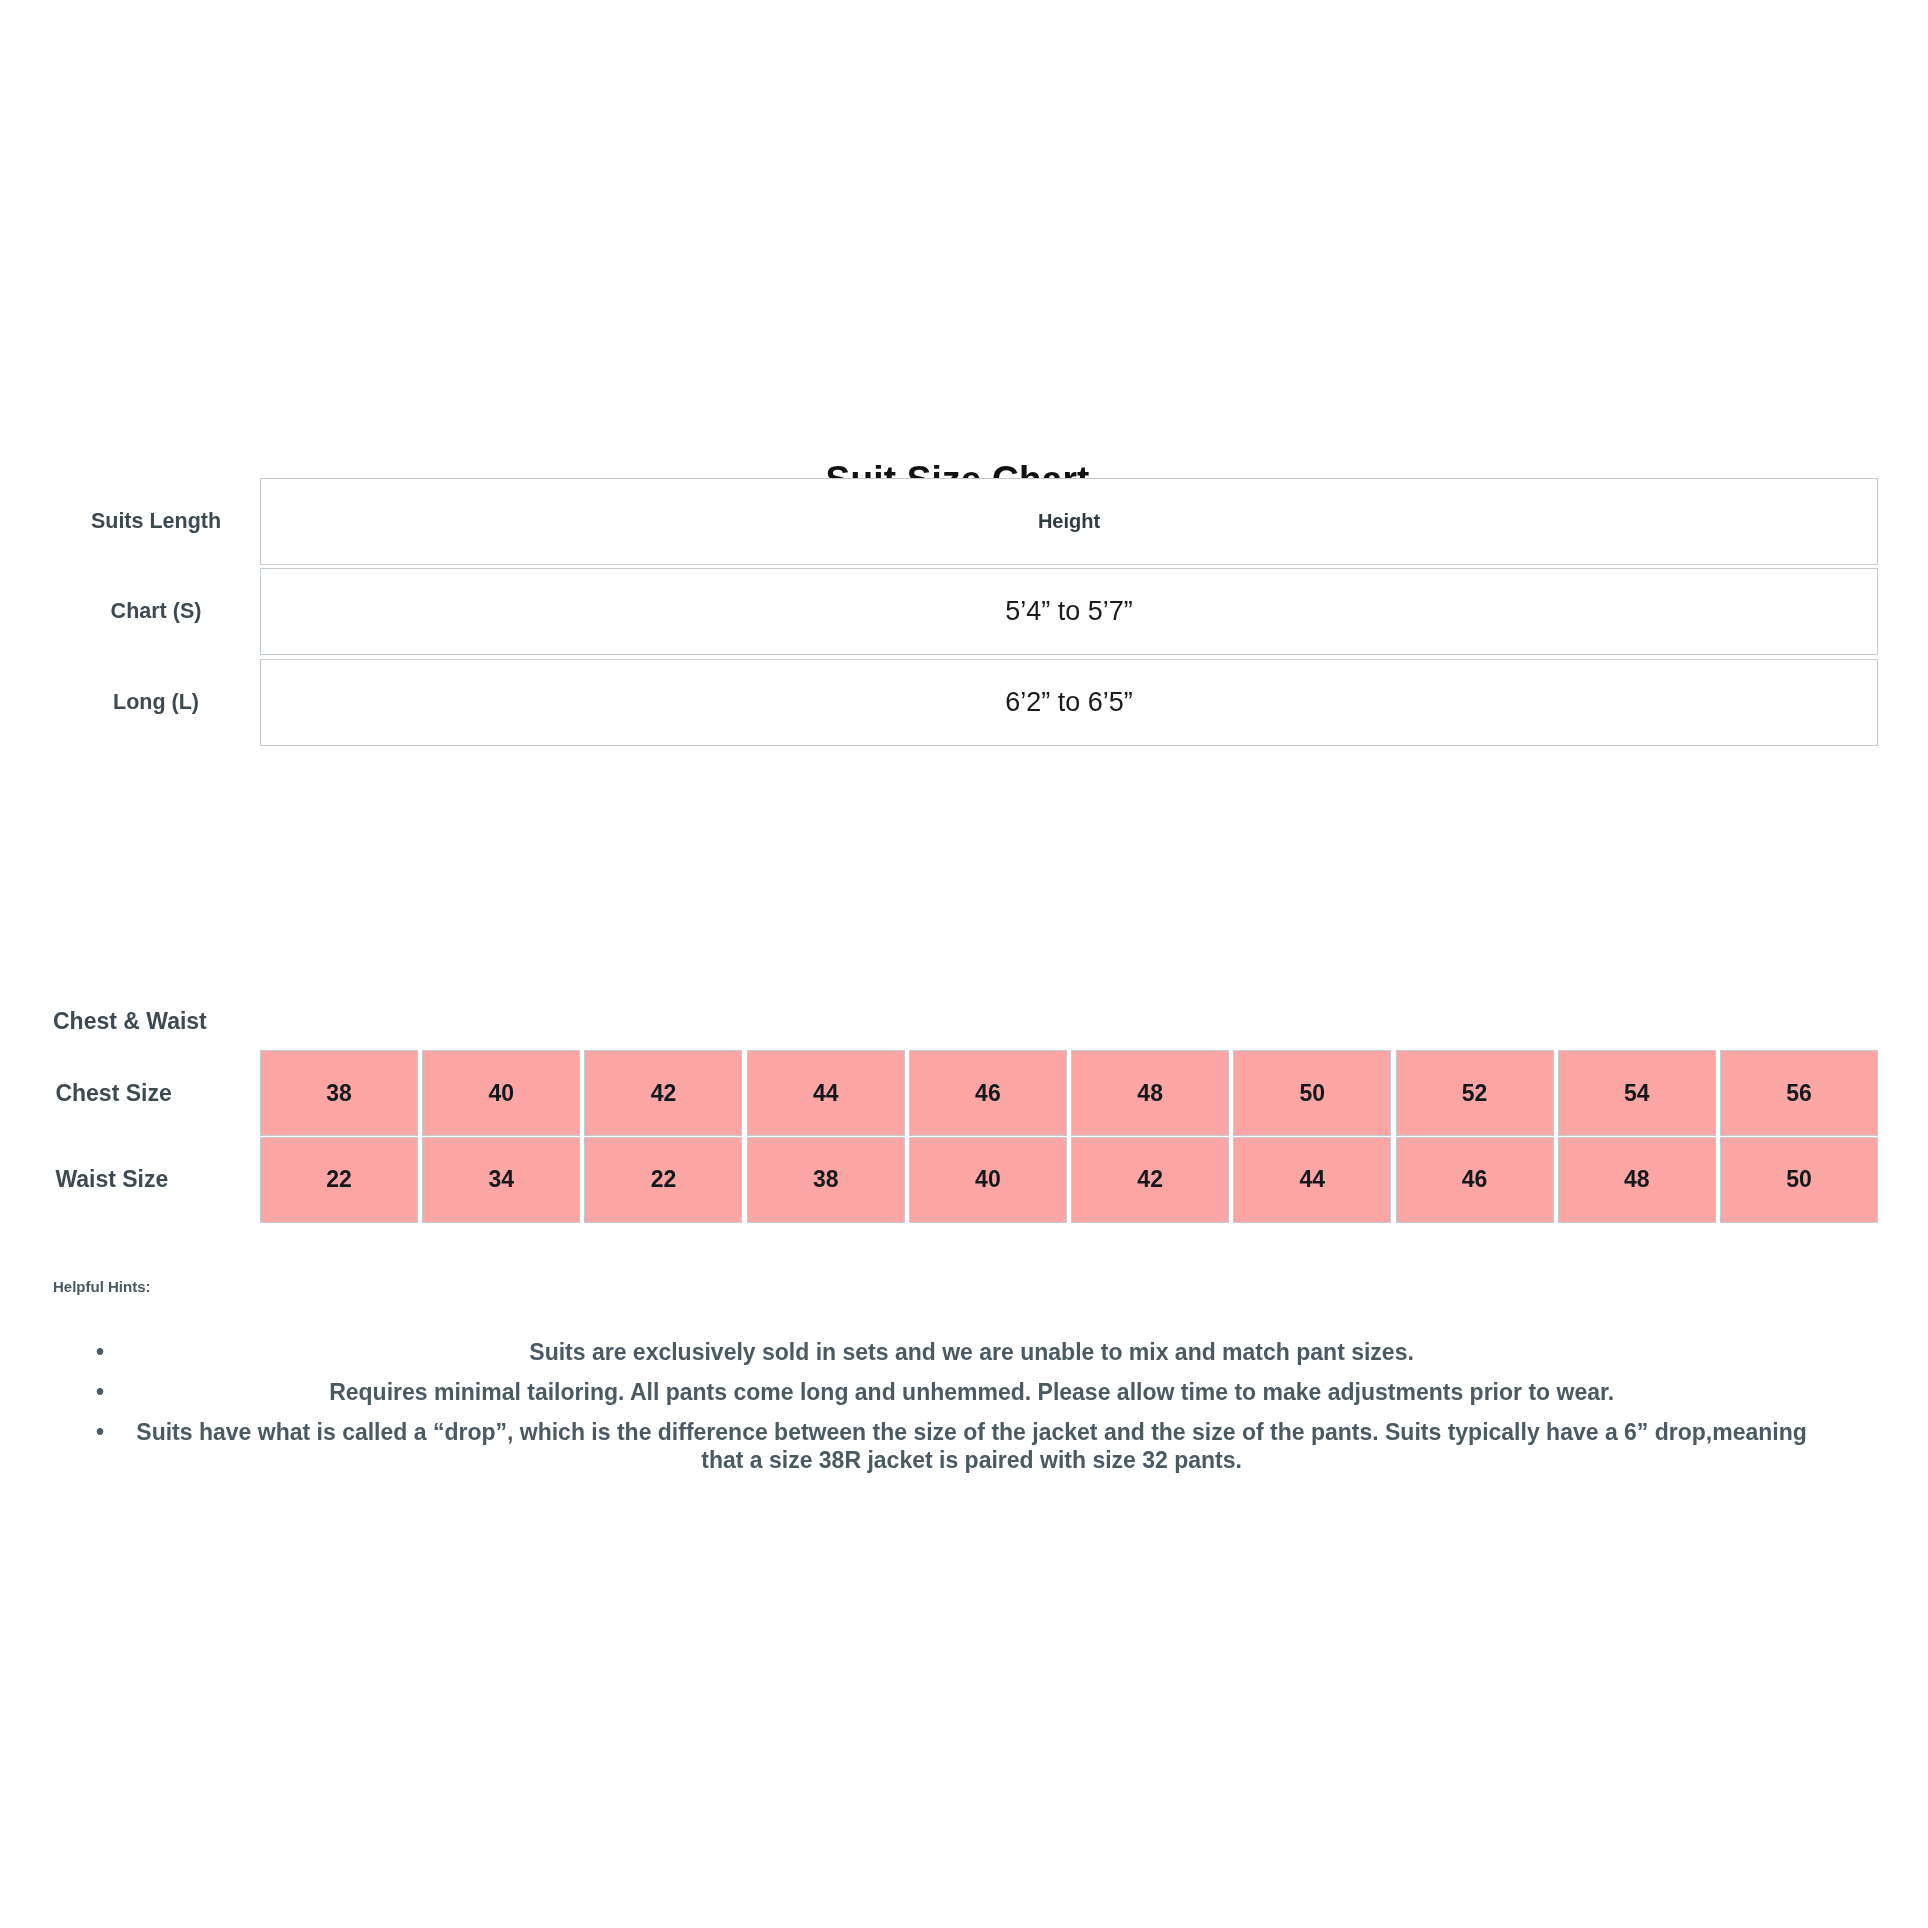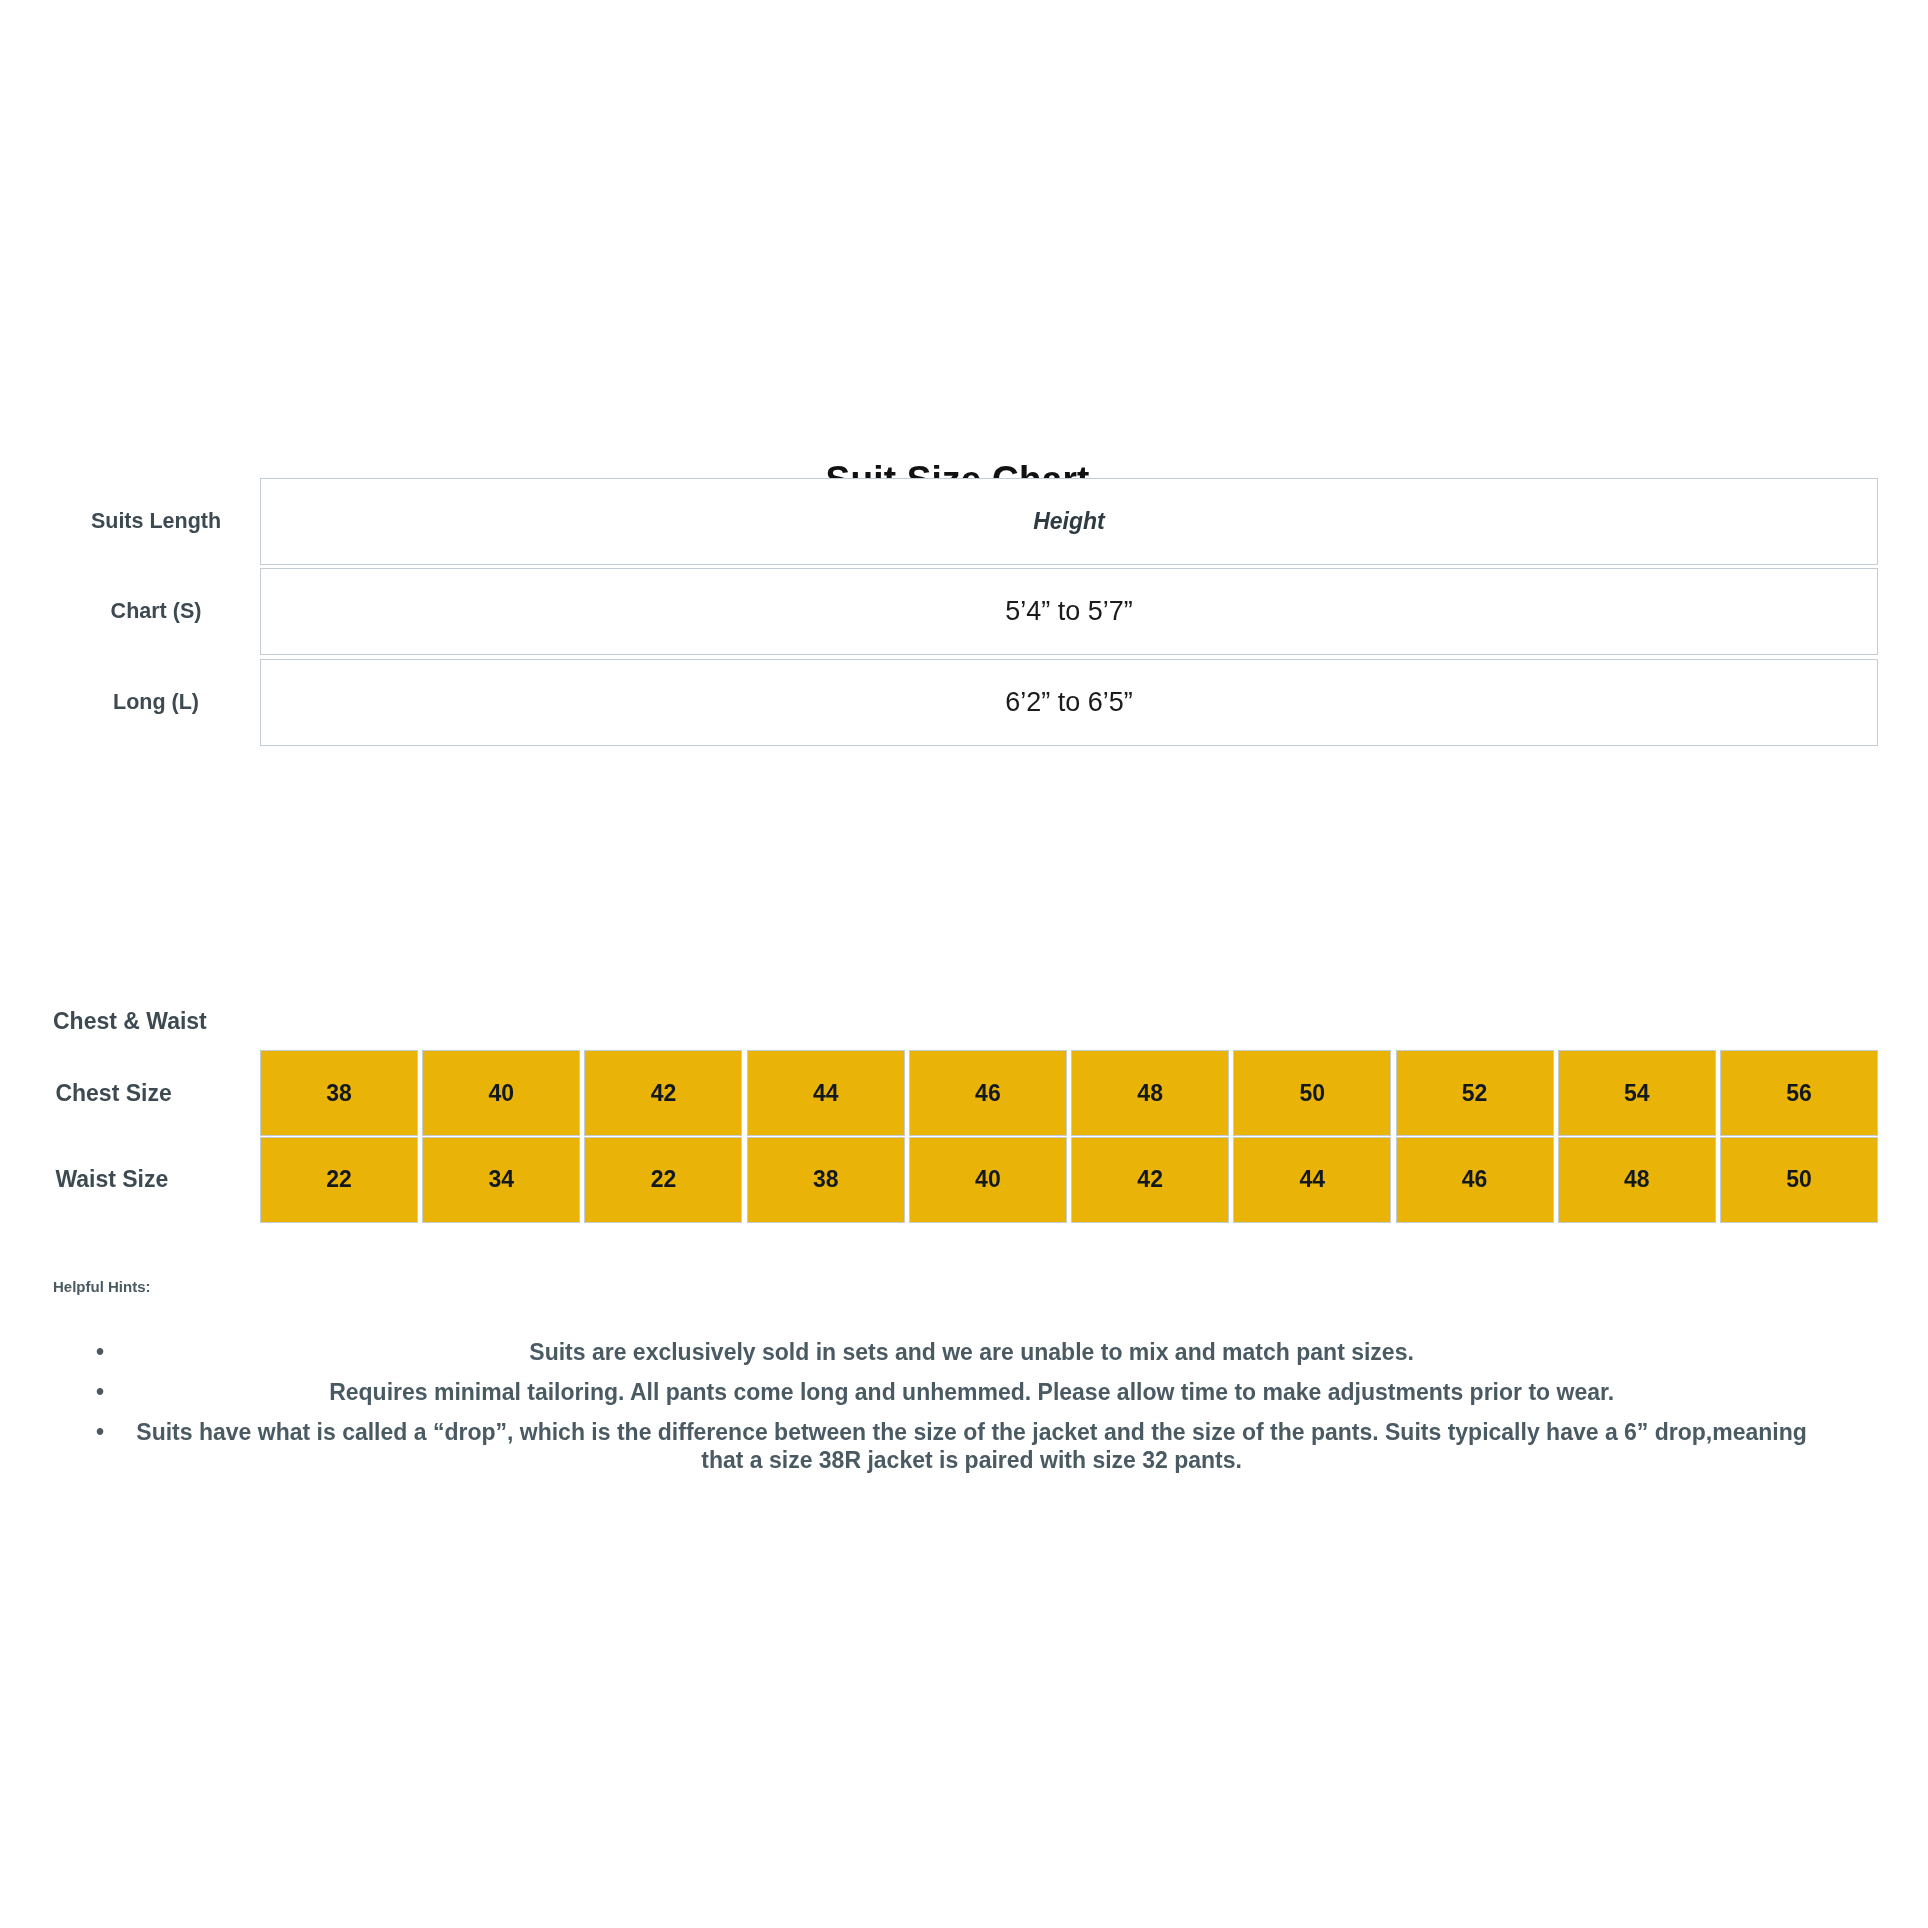--- a/index.html
+++ b/index.html
@@ -70,24 +70,23 @@
     flex: 1 1 auto;
     border: 0.9px solid #c3ccd3;
     display: flex;
     align-items: center;
     justify-content: center;
     font-size: 27px;
     color: #1b1b1b;
     background: #ffffff;
   }
   .lt-cell.header {
-    font-size: 23px;
+    font-size: 20px;
     font-weight: bold;
     color: #2f3b43;
-    font-style: italic;
   }
 
   
   .cw-heading {
     position: absolute;
     left: 53px;
     top: 1008px;
     font-size: 23px;
     font-weight: bold;
     color: #3d4a52;
@@ -122,21 +121,21 @@
   .cw-cell {
     flex: 1 1 0;
     border: 0.9px solid #c3ccd3;
     margin-right: 4.3px;
     display: flex;
     align-items: center;
     justify-content: center;
     font-size: 23px;
     font-weight: bold;
     color: #12191d;
-    background: #eab308;
+    background: #fca5a5;
   }
   .cw-cell:last-child {
     margin-right: 0;
   }
 
   
   .hints-heading {
     position: absolute;
     left: 53px;
     top: 1278px;

